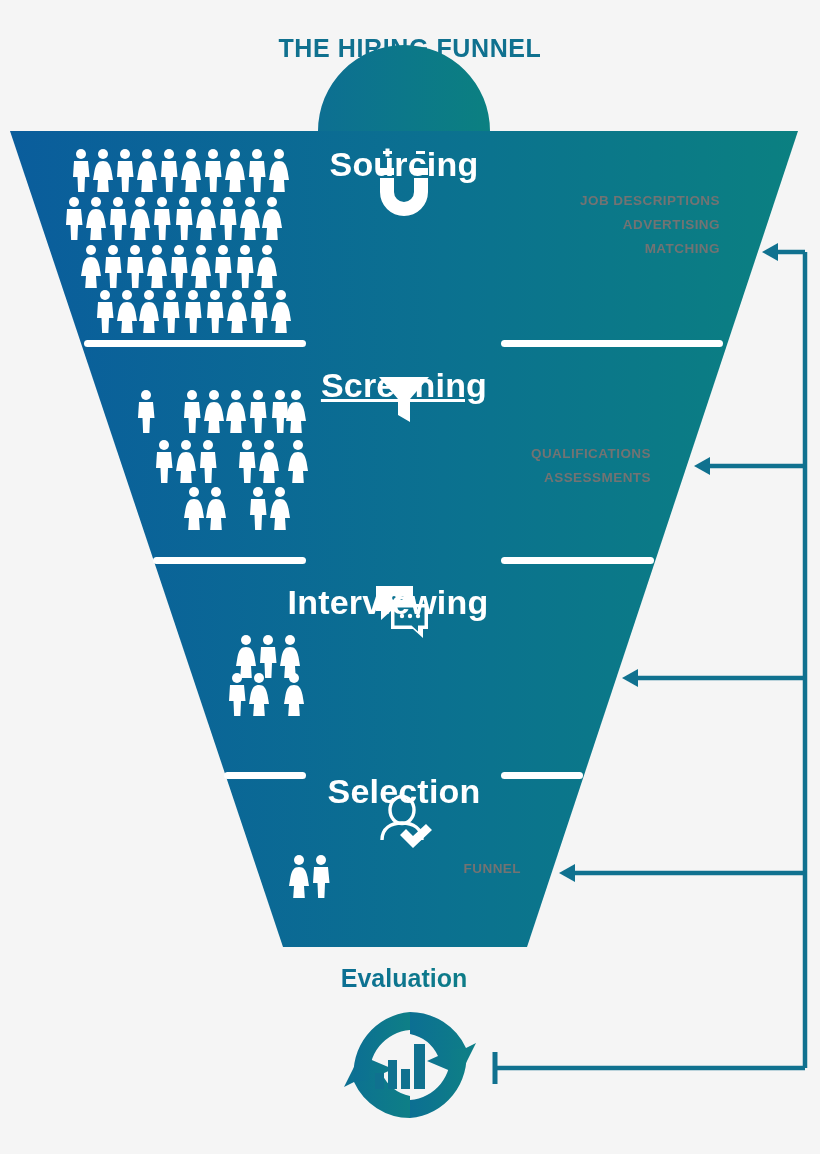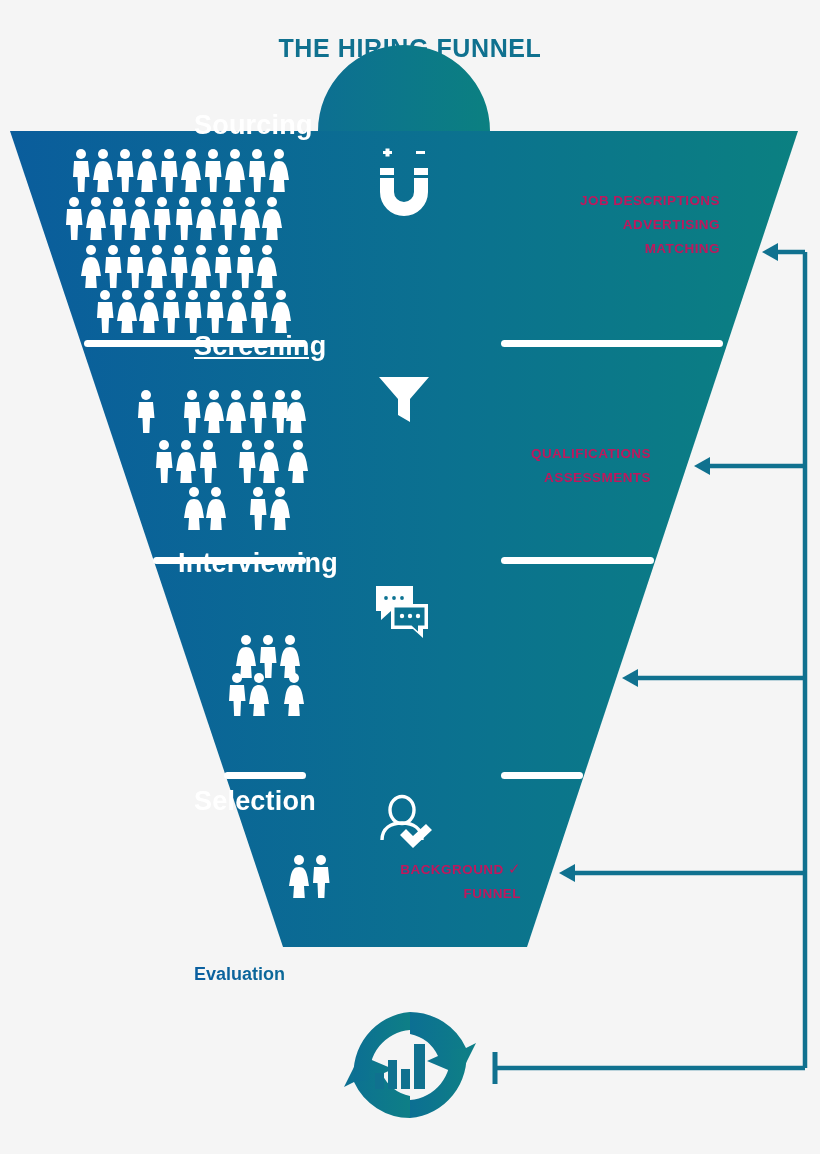--- a/index.html
+++ b/index.html
@@ -35,49 +35,50 @@
 
   
   #funnel-svg {
     left: 0;
     top: 0;
   }
 
   
   .stage-label {
     width: 420px;
-    text-align: left;
+    text-align: center;
     color: #ffffff;
-    font-size: 27px;
+    font-size: 34px;
     font-weight: bold;
     letter-spacing: 0.2px;
     white-space: nowrap;
+    margin-top: 35px;
   }
   .lbl-sourcing     { left: 194px; top: 110px; }
   .lbl-screening    { left: 194px; top: 331px; text-decoration: underline; }
   .lbl-interviewing { left: 178px; top: 548px; }
-  .lbl-selection    { left: 194px; top: 786px; }
+  .lbl-selection    { left: 194px; top: 737px; }
 
   .eval-label {
     left: 194px;
     top: 964px;
     width: 420px;
-    text-align: left;
-    font-size: 18px;
+    text-align: center;
+    font-size: 25px;
     font-weight: bold;
     white-space: nowrap;
     background: linear-gradient(90deg, #0a5fa0 0%, #0e7f86 70%);
     -webkit-background-clip: text;
     background-clip: text;
     color: transparent;
   }
 
   
   .keywords {
-    color: #be185d;
+    color: #737373;
     font-size: 13.5px;
     font-weight: bold;
     letter-spacing: 0.45px;
     line-height: 24px;
     text-align: right;
     white-space: nowrap;
   }
   .kw-sourcing  { left: 420px; top: 189px;  width: 300px; }
   .kw-screening { left: 351px; top: 442px;  width: 300px; }
   .kw-selection { left: 221px; top: 857px;  width: 300px; }
@@ -303,17 +304,16 @@
     <span class="kw-line">ADVERTISING</span>
     <span class="kw-line">MATCHING</span>
   </div>
 
   <div class="abs keywords kw-screening">
     <span class="kw-line">QUALIFICATIONS</span>
     <span class="kw-line">ASSESSMENTS</span>
   </div>
 
   <div class="abs keywords kw-selection">
-    <span class="kw-line"><span>BACKGROUND</span> <span class="check">✓</span></span>
     <span class="kw-line">FUNNEL</span>
   </div>
 
 </div>
 
 </body></html>

